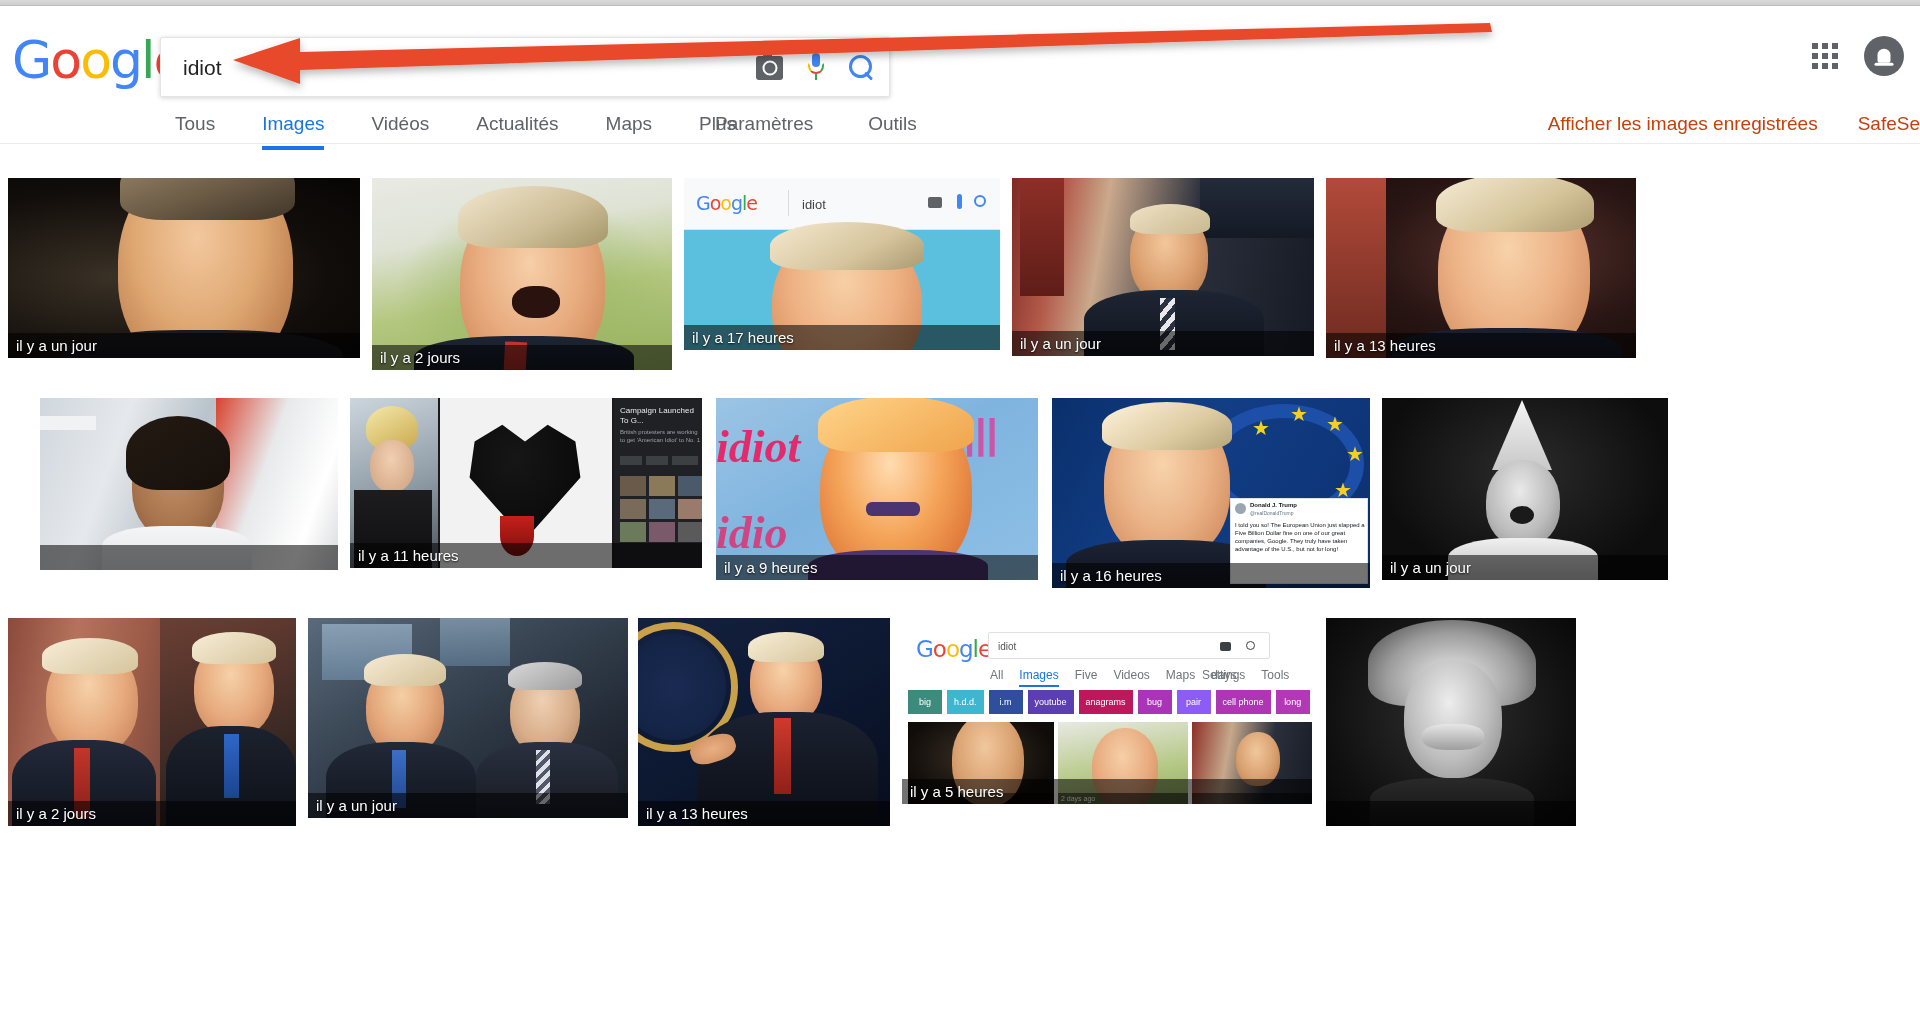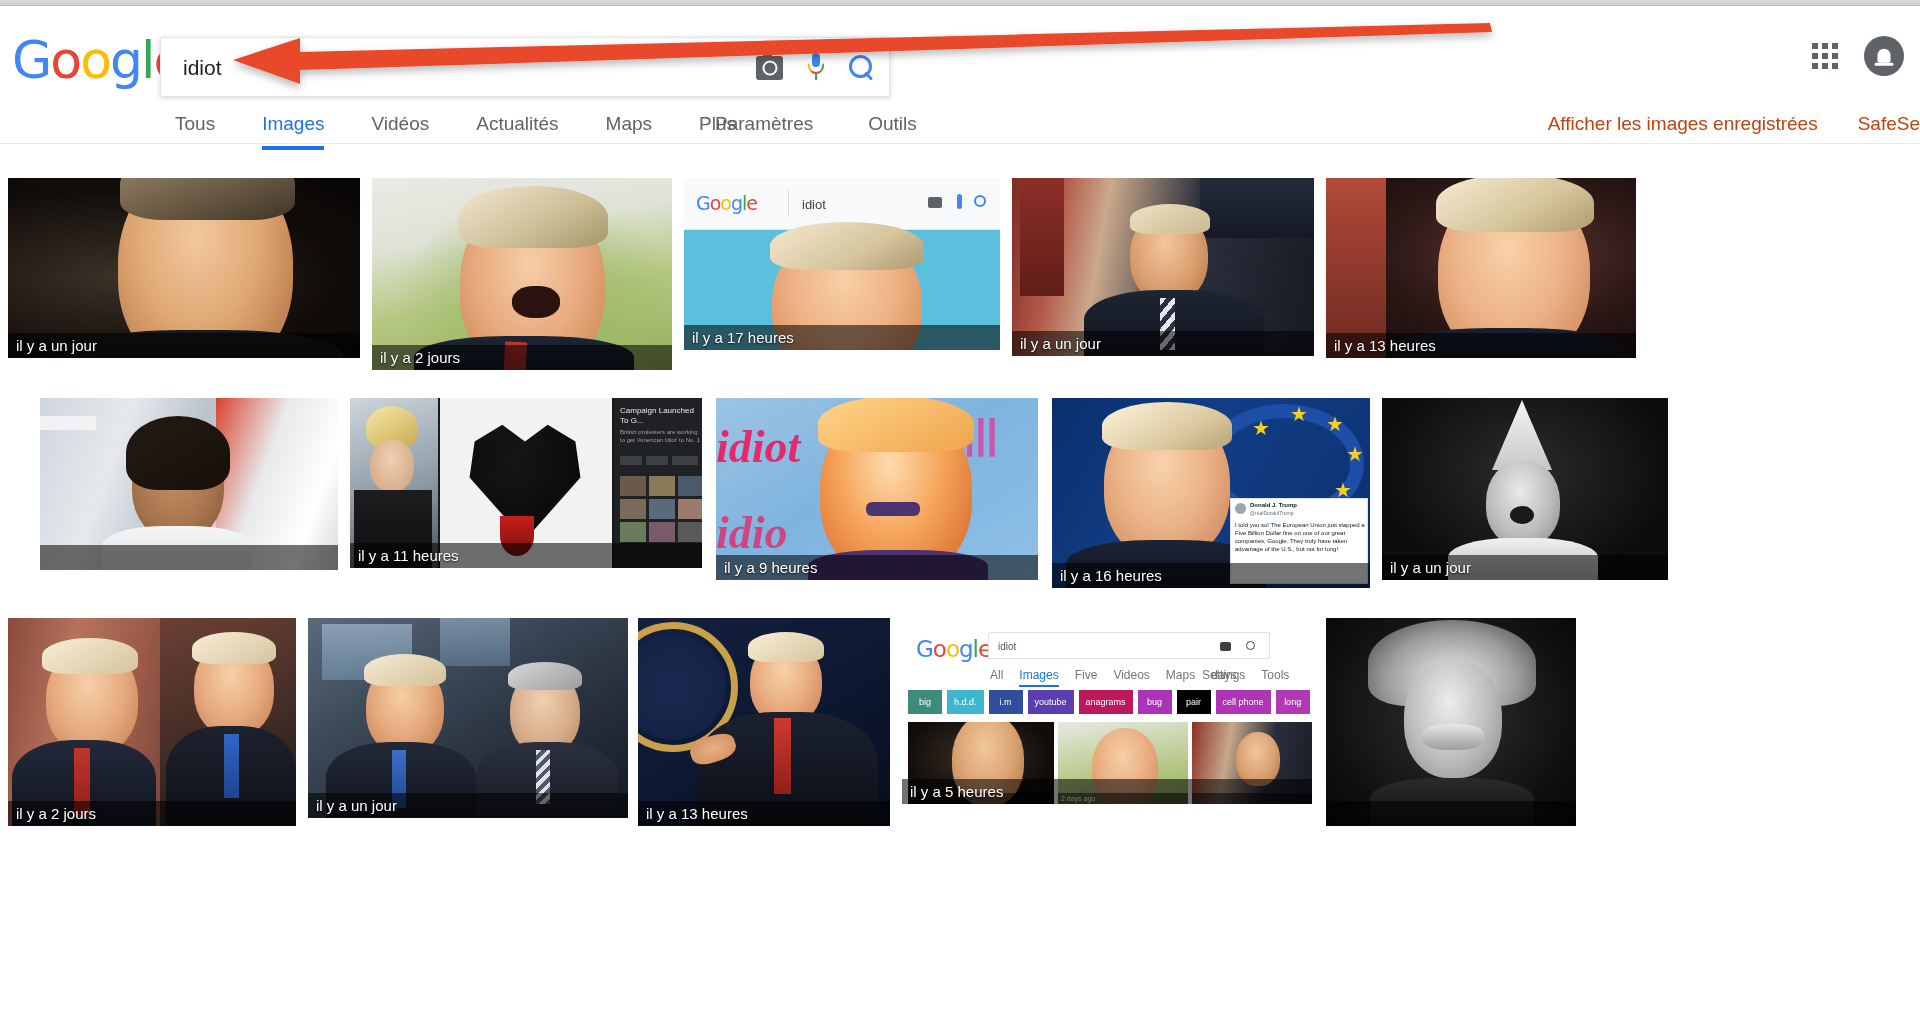--- a/index.html
+++ b/index.html
@@ -599,21 +599,21 @@
         <span>Settings</span>
         <span>Tools</span>
       </div>
       <div class="chips" style="left:6px; top:72px;">
         <div class="chip" style="background:#3d8b7d;">big</div>
         <div class="chip" style="background:#3fb6cf;">h.d.d.</div>
         <div class="chip" style="background:#2f4f9e;">i.m</div>
         <div class="chip" style="background:#5b3fb0;">youtube</div>
         <div class="chip" style="background:#be185d;">anagrams</div>
         <div class="chip" style="background:#a934b8;">bug</div>
-        <div class="chip" style="background:#000000;">pair</div>
+        <div class="chip" style="background:#8b5cf6;">pair</div>
         <div class="chip" style="background:#b035b4;">cell phone</div>
         <div class="chip" style="background:#b238b6;">long</div>
 
       </div>
       <div class="mini-thumbs" style="left:6px; top:104px;">
         <div class="mini-thumb" style="width:146px; height:82px;
              background:radial-gradient(ellipse at 48% 42%, #3a3126 0%, #100c09 70%);">
           <div class="face" style="left:44px; top:-8px; width:72px; height:92px;
                background:radial-gradient(ellipse at 46% 36%, #f1c79d 0%, #d9a170 54%, #b5784b 94%);"></div>
           <div class="mcap"></div>

